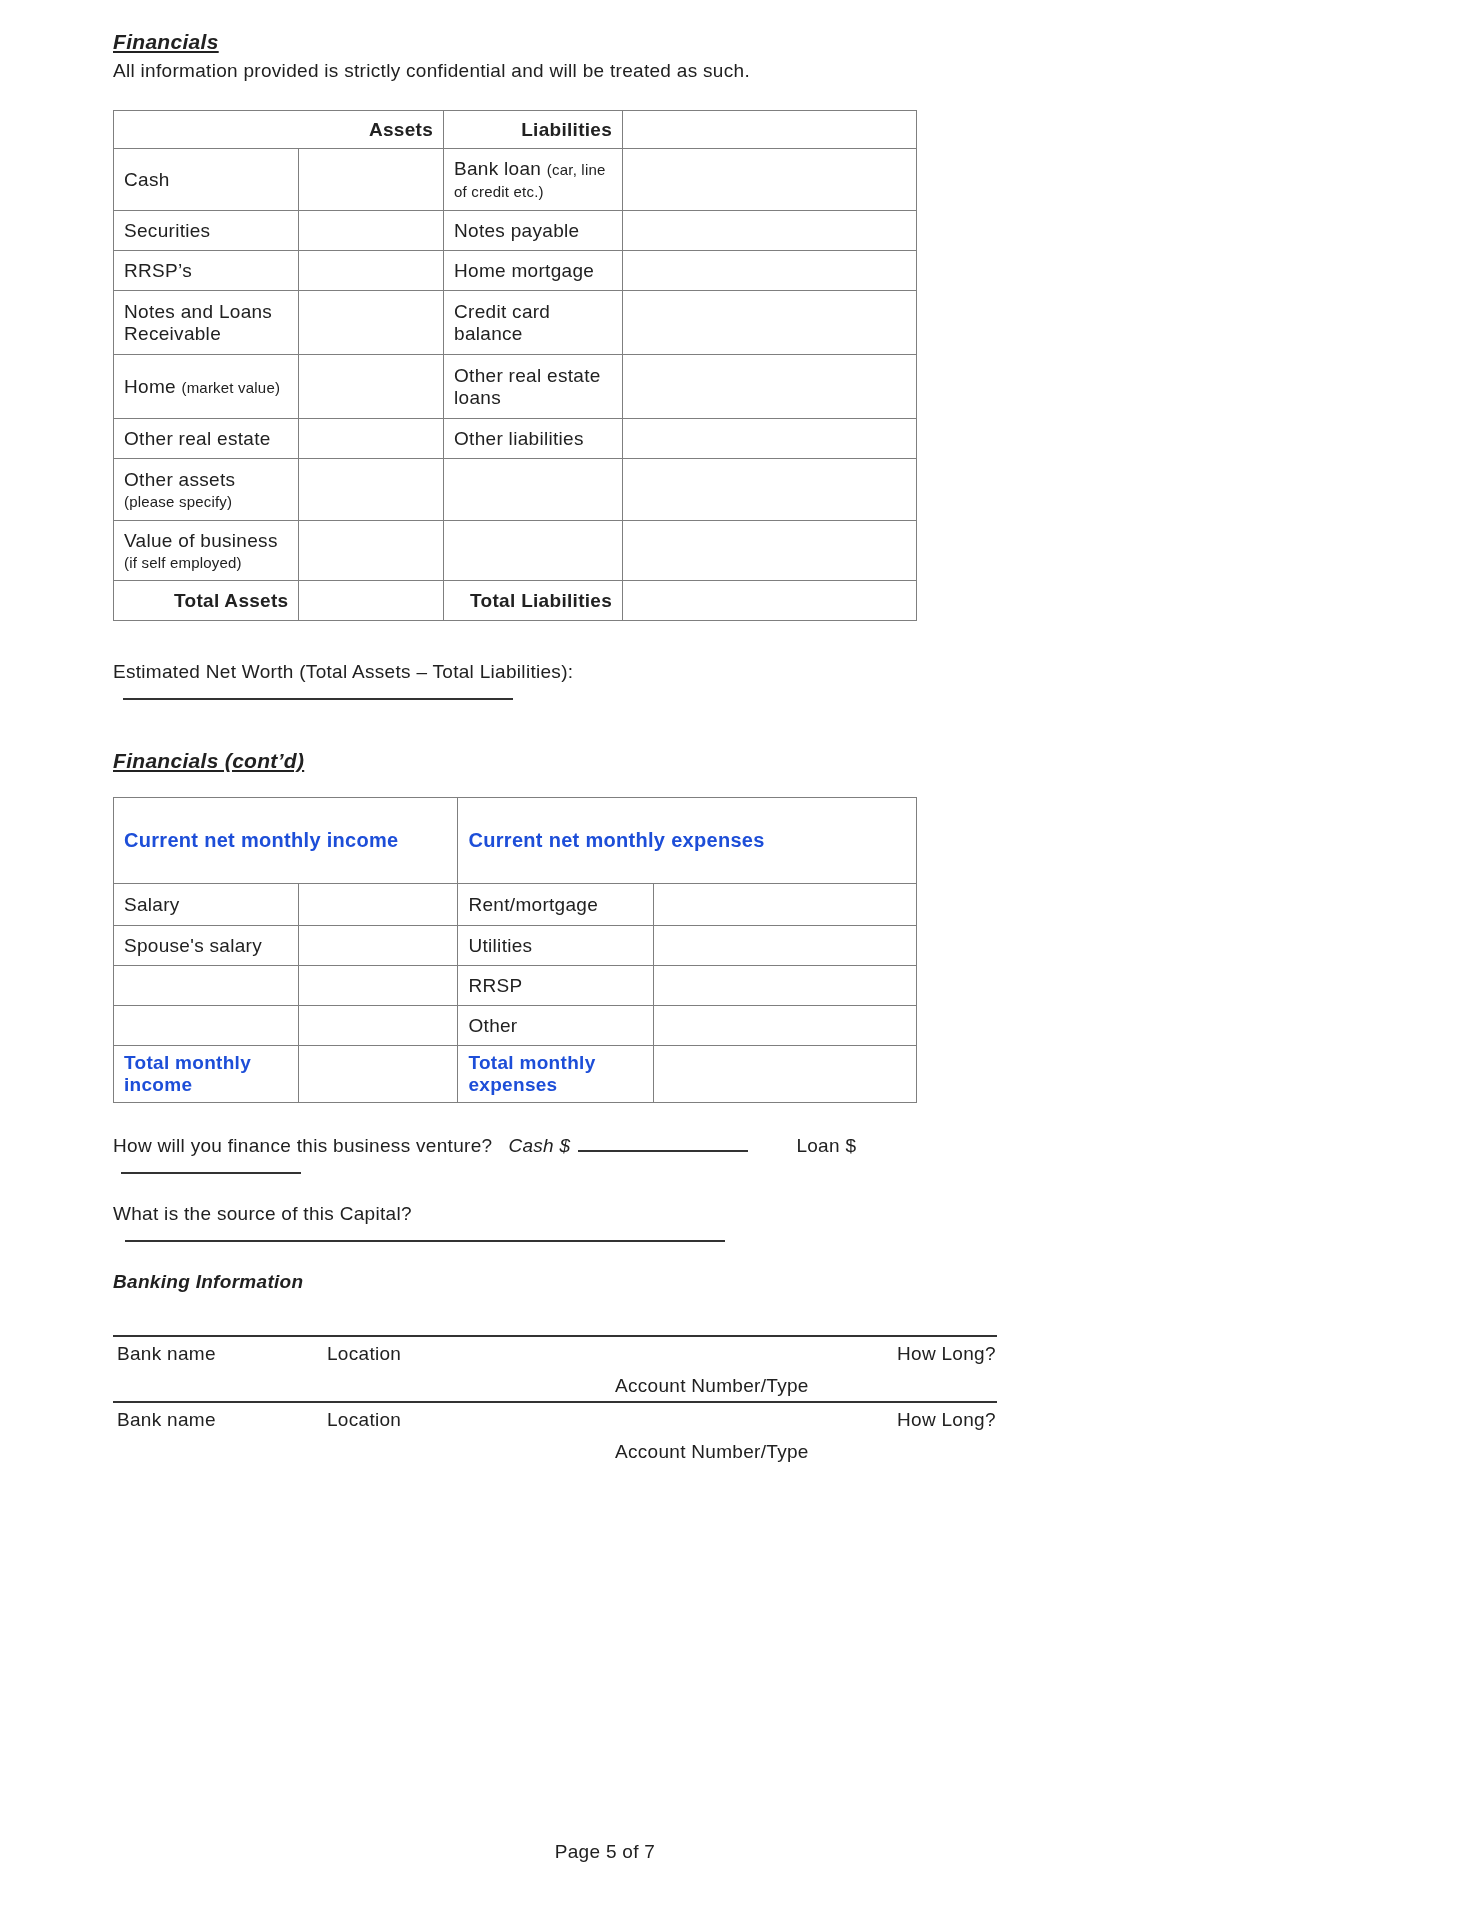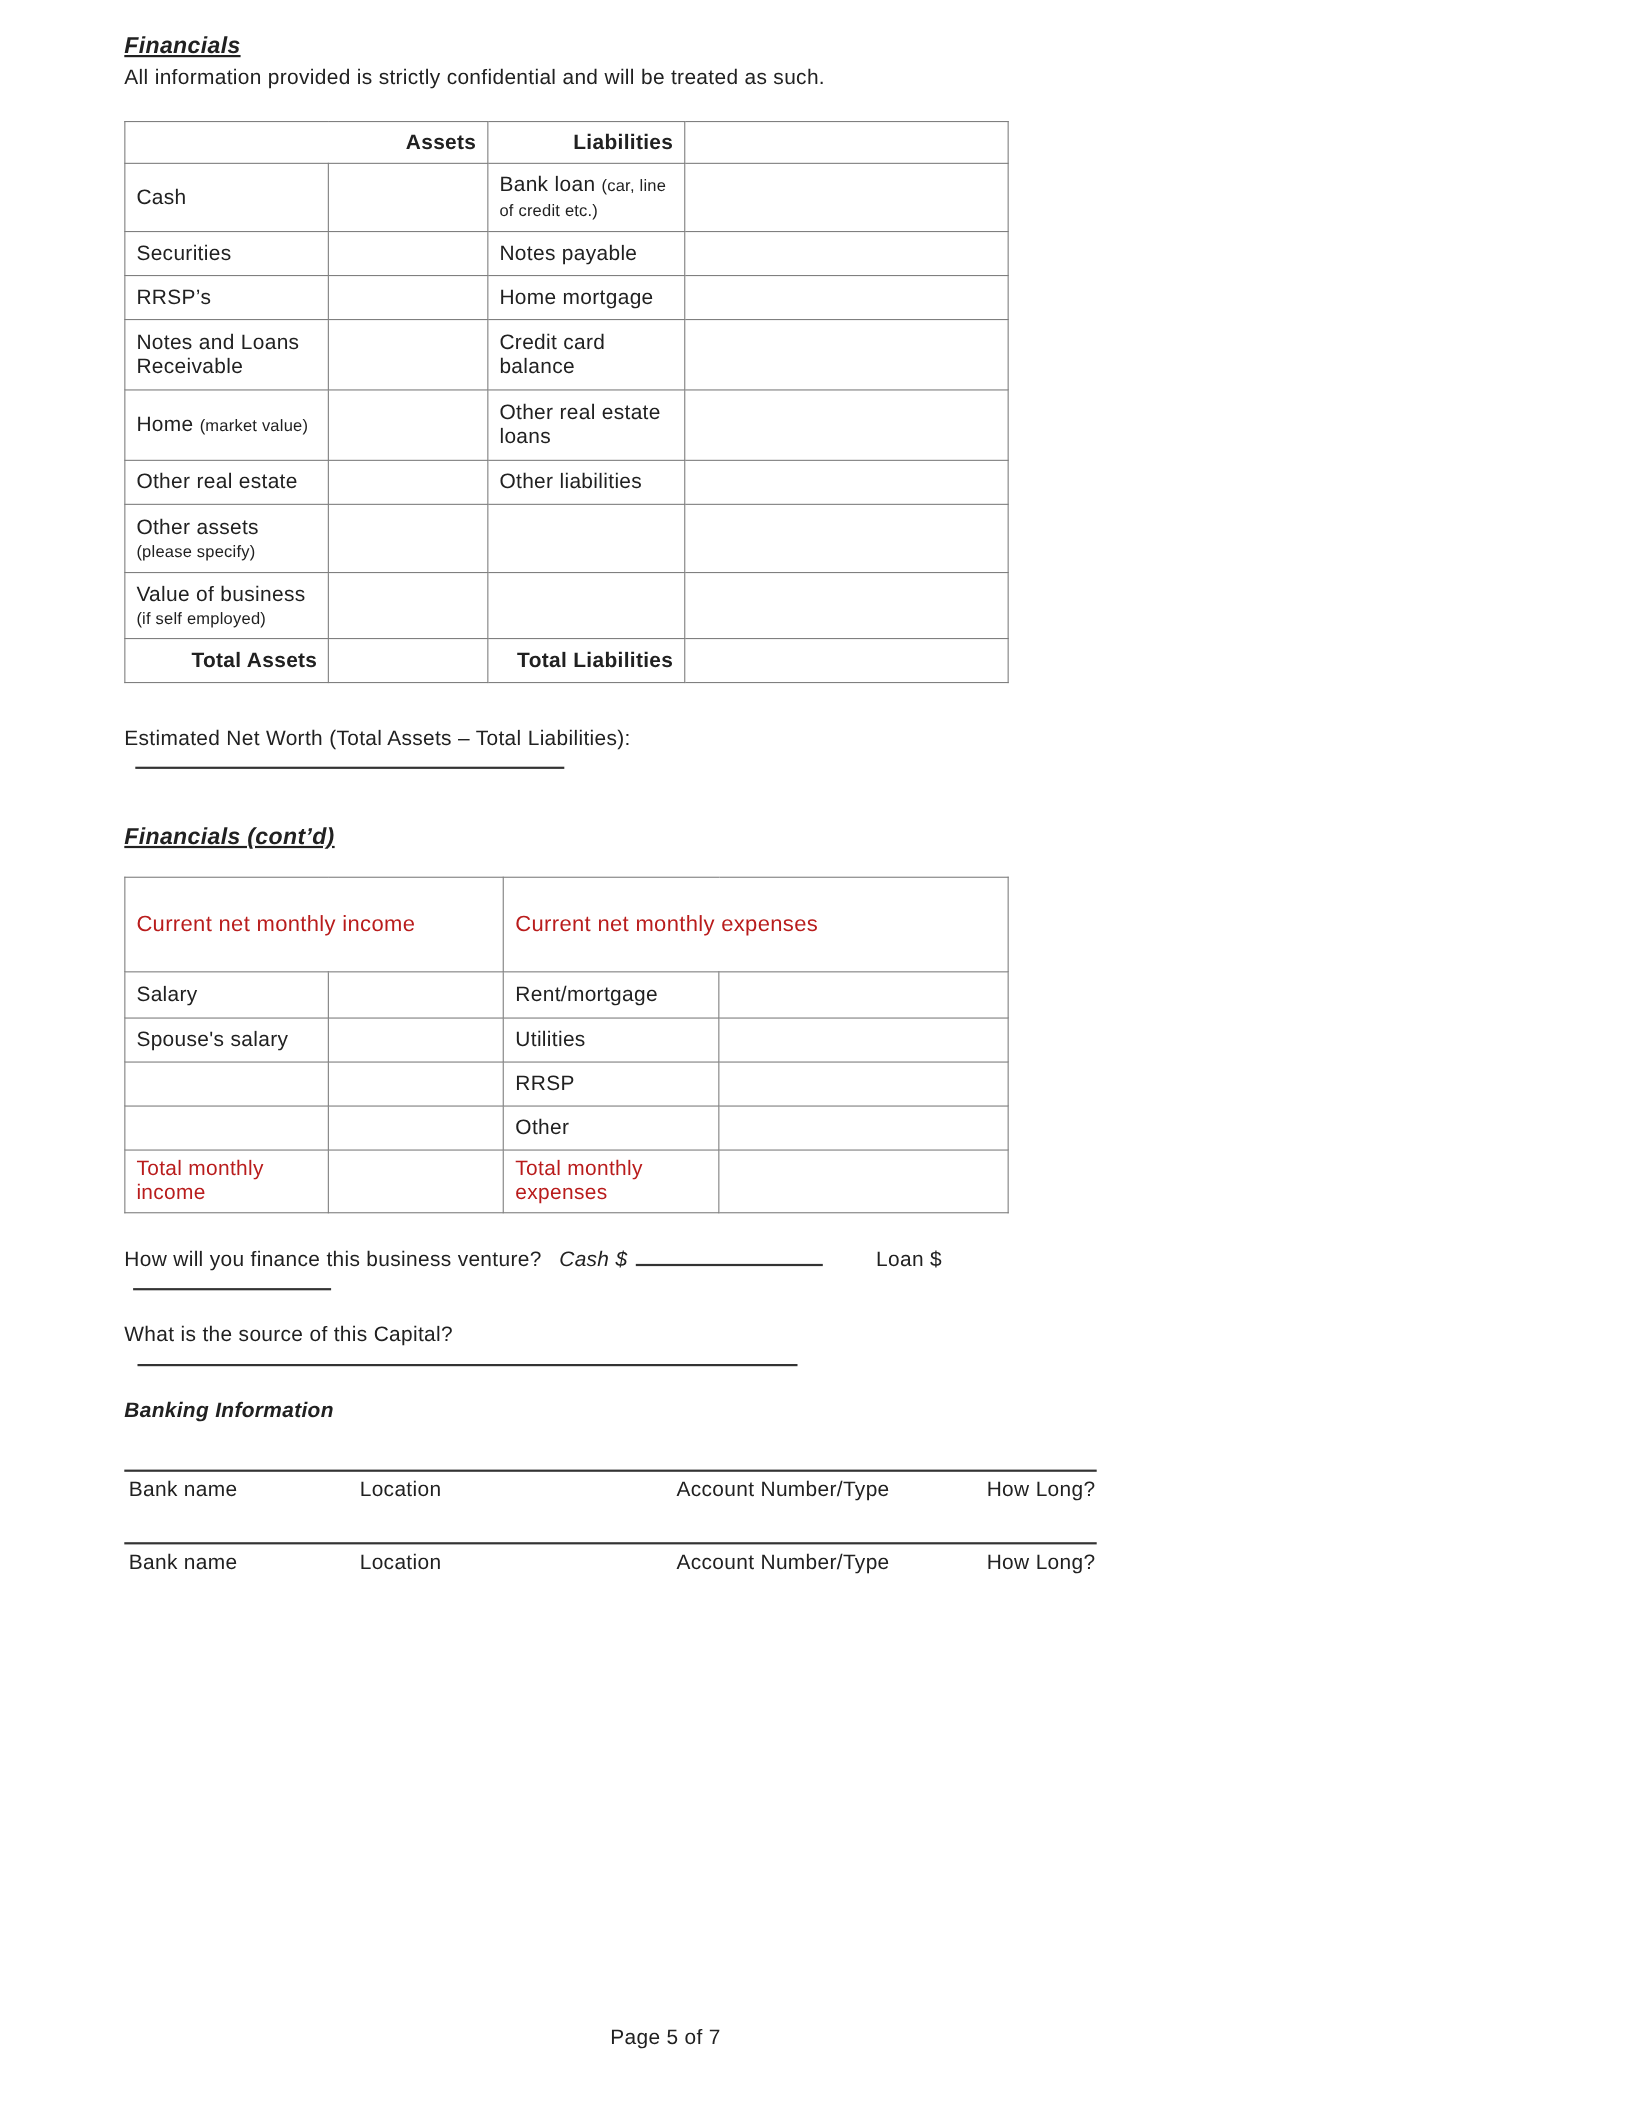--- a/index.html
+++ b/index.html
@@ -32,21 +32,21 @@
 
   
   tr.rh38 td { height: 38px; }
   tr.rh40 td { height: 40px; }
   tr.rh60 td { height: 60px; }
   tr.rh62 td { height: 62px; }
   tr.rh64 td { height: 64px; }
 
   
   .t2-head td { height: 86px; }
-  .blue-head { color: #b91c1c; font-weight: normal; font-size: 20px; }
+  .blue-head { color: #1d4ed8; font-weight: bold; font-size: 20px; }
   tr.rh42 td { height: 42px; }
 
   .networth-line { margin-top: 40px; }
   .fill-line {
     display: inline-block;
     border-bottom: 2px solid #333333;
     height: 0.85em;
     vertical-align: baseline;
   }
   .w390 { width: 390px; margin-left: 10px; }
@@ -76,21 +76,21 @@
     border-top: 2px solid #333333;
     height: 32px;
   }
   .bank-entry-1 { margin-top: 42px; }
   .bank-entry-2 { margin-top: 34px; }
   .bank-entry span {
     position: absolute; top: 6px; white-space: nowrap;
   }
   .pos-bank { left: 4px; }
   .pos-location { left: 214px; }
-  .pos-account { left: 502px; }
+  .pos-account { left: 502px; margin-top: 32px; }
   .pos-howlong { left: 784px; }
 
   .footer {
     margin-top: 408px;
     width: 984px;
     text-align: center;
     font-weight: normal;
   }
 </style>
 </head>

